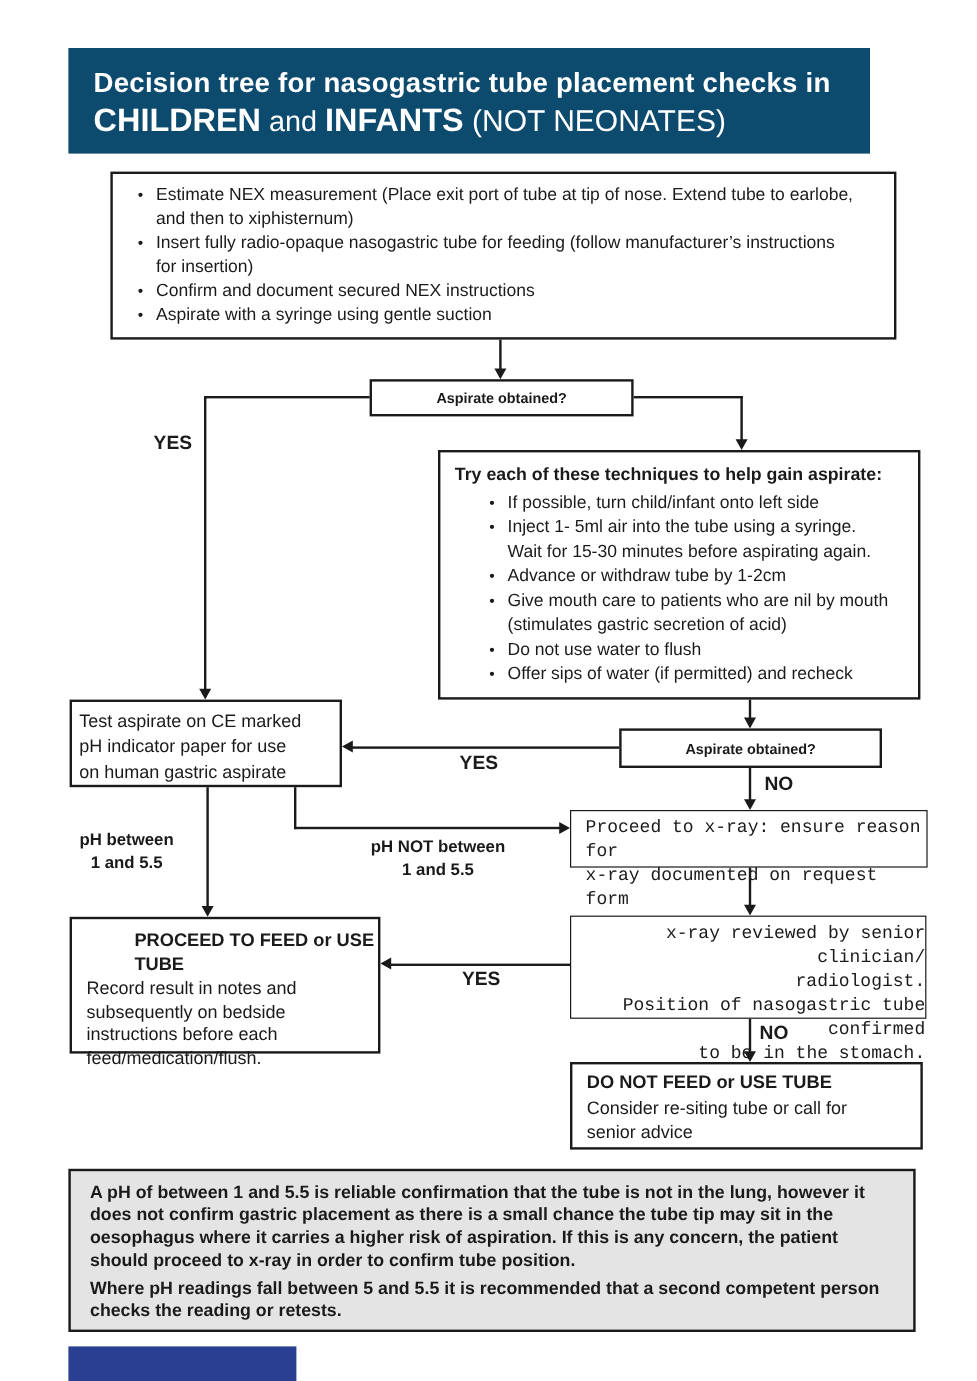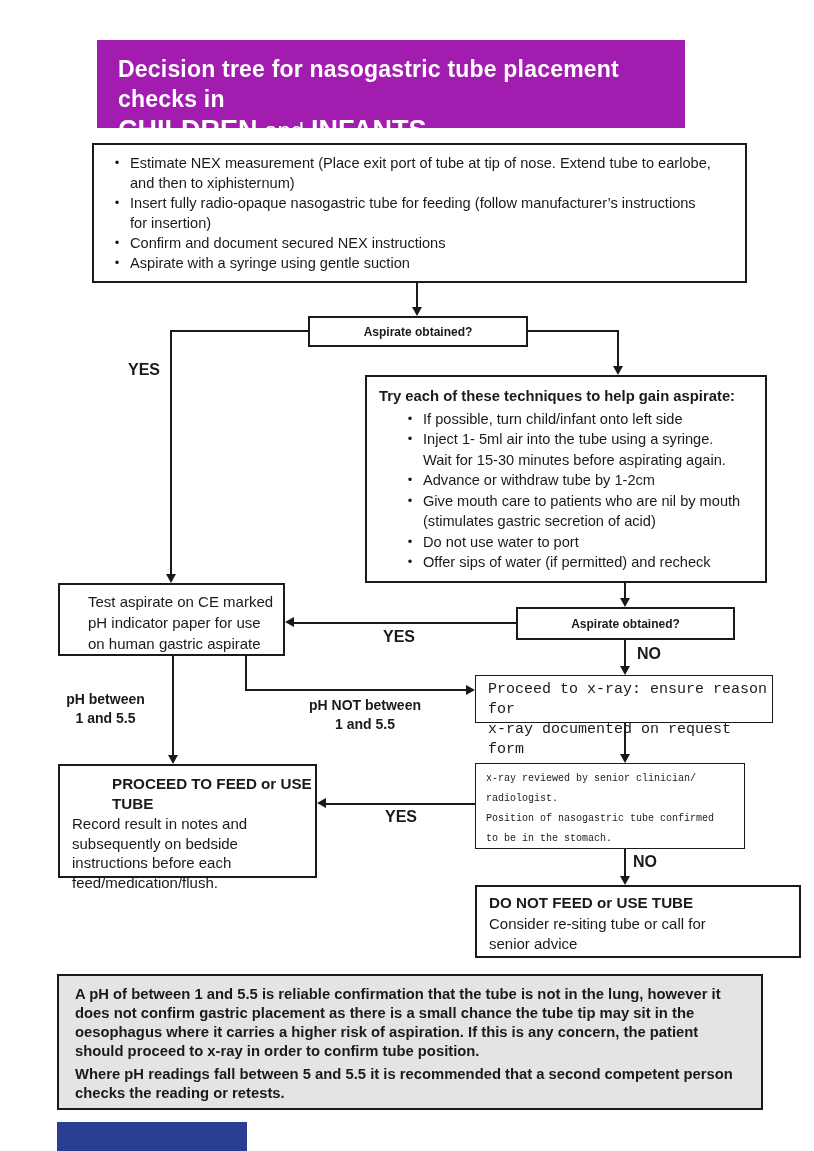--- a/index.html
+++ b/index.html
@@ -1,25 +1,25 @@
 <!DOCTYPE html>
 <html><head>
 <meta charset="utf-8">
 <style>
   html,body{margin:0;padding:0;background:#ffffff;}
   #page{position:relative;width:814px;height:1151px;background:#ffffff;
         font-family:"Liberation Sans",sans-serif;color:#1a1a1a;overflow:hidden;}
   .abs{position:absolute;box-sizing:border-box;}
   
-  #hdr{left:57px;top:40px;width:588px;height:88px;background:#a21caf;color:#ffffff;
-       padding:14px 0 0 21px;margin-left:40px;}
+  #hdr{left:57px;top:40px;width:668px;height:88px;background:#0c4a6e;color:#ffffff;
+       padding:14px 0 0 21px;}
   #hdr .l1{font-size:23px;font-weight:700;letter-spacing:.2px;line-height:30px;}
   #hdr .l2{font-size:24px;line-height:32px;}
   #hdr .big{font-size:27px;font-weight:700;}
-  #hdr .small{font-size:14px;font-weight:400;}
+  #hdr .small{font-size:25px;font-weight:400;}
   
   .fbox{border:2px solid #1a1a1a;background:#ffffff;}
   .thin{border-width:1.5px;font-family:Liberation Mono, monospace;}
   .decision{font-weight:700;font-size:12px;display:flex;align-items:center;justify-content:center;}
   .pre{white-space:pre-line;}
   
   .bullet{display:flex;align-items:flex-start;}
   .dot{flex:0 0 26px;text-align:center;font-size:13px;line-height:20px;}
   .btext{flex:1;white-space:pre-line;}
   
@@ -27,28 +27,28 @@
   .arr-d{width:0;height:0;border-left:5px solid transparent;border-right:5px solid transparent;border-top:9px solid #1a1a1a;}
   .arr-l{width:0;height:0;border-top:5px solid transparent;border-bottom:5px solid transparent;border-right:9px solid #1a1a1a;}
   .arr-r{width:0;height:0;border-top:5px solid transparent;border-bottom:5px solid transparent;border-left:9px solid #1a1a1a;}
   .edge{font-weight:700;font-size:16px;}
   .edge.center{text-align:center;white-space:pre-line;font-size:14px;line-height:19px;}
   
   #prep{left:92px;top:143px;width:655px;height:140px;font-size:14.6px;line-height:20px;padding:8px 8px 0 10px;}
   #tech{left:365px;top:375px;width:402px;height:208px;font-size:14.6px;line-height:20.5px;padding:9px 4px 0 12px;}
   #tech .ttl{font-weight:700;font-size:14.8px;white-space:nowrap;margin-bottom:2px;}
   #tech .bullet{margin-left:18px;}
-  #testbox{left:58px;top:583px;width:227px;height:73px;font-size:15px;line-height:21px;padding:6px 0 0 28px;}
+  #testbox{left:58px;top:583px;width:227px;height:73px;font-size:15px;line-height:21px;padding:6px 0 0 6px;}
   #dec1{left:308px;top:316px;width:220px;height:31px;}
   #dec2{left:516px;top:607px;width:219px;height:33px;}
   #xreq{left:475px;top:675px;width:298px;height:48px;font-size:15px;line-height:20px;padding:4px 0 0 12px;}
   #pfeed{left:58px;top:764px;width:259px;height:114px;font-size:15px;line-height:19.5px;padding:8px 0 0 12px;}
   #pfeed .ttl{font-weight:700;font-size:15.2px;margin-bottom:1px;margin-left:40px;}
-  #xrev{left:475px;top:763px;width:270px;height:86px;font-size:10px;line-height:20px;padding:5px 0 0 10px;}
-  #dnf{left:475px;top:885px;width:326px;height:73px;font-size:15px;line-height:20px;padding:6px 0 0 12px;}
+  #xrev{left:475px;top:763px;width:297px;height:86px;font-size:15px;line-height:20px;padding:5px 0 0 10px;text-align:right;}
+  #dnf{left:475px;top:885px;width:294px;height:73px;font-size:15px;line-height:20px;padding:6px 0 0 12px;}
   #dnf .ttl{font-weight:700;font-size:15.2px;margin-bottom:1px;}
   #note{left:57px;top:974px;width:706px;height:136px;background:#e4e4e4;border:2px solid #1a1a1a;
         font-weight:700;font-size:14.8px;line-height:19px;padding:9px 14px 0 16px;}
   #note .p2{margin-top:4px;}
   #bluebar{left:57px;top:1122px;width:190px;height:29px;background:#2b3f92;}
 </style>
 </head>
 <body>
 
 <div id="page">
@@ -109,21 +109,21 @@
           <span class="dot">•</span>
           <span class="btext">Advance or withdraw tube by 1-2cm</span>
         </div>
         <div class="bullet">
           <span class="dot">•</span>
           <span class="btext">Give mouth care to patients who are nil by mouth
 (stimulates gastric secretion of acid)</span>
         </div>
         <div class="bullet">
           <span class="dot">•</span>
-          <span class="btext">Do not use water to port</span>
+          <span class="btext">Do not use water to flush</span>
         </div>
         <div class="bullet">
           <span class="dot">•</span>
           <span class="btext">Offer sips of water (if permitted) and recheck</span>
         </div>
       </div>
   </div>
 
   <div class="abs vl" style="left:624px;top:583px;width:2px;height:16px;"></div>
   <div class="abs arr-d" style="left:620px;top:598px;"></div>

